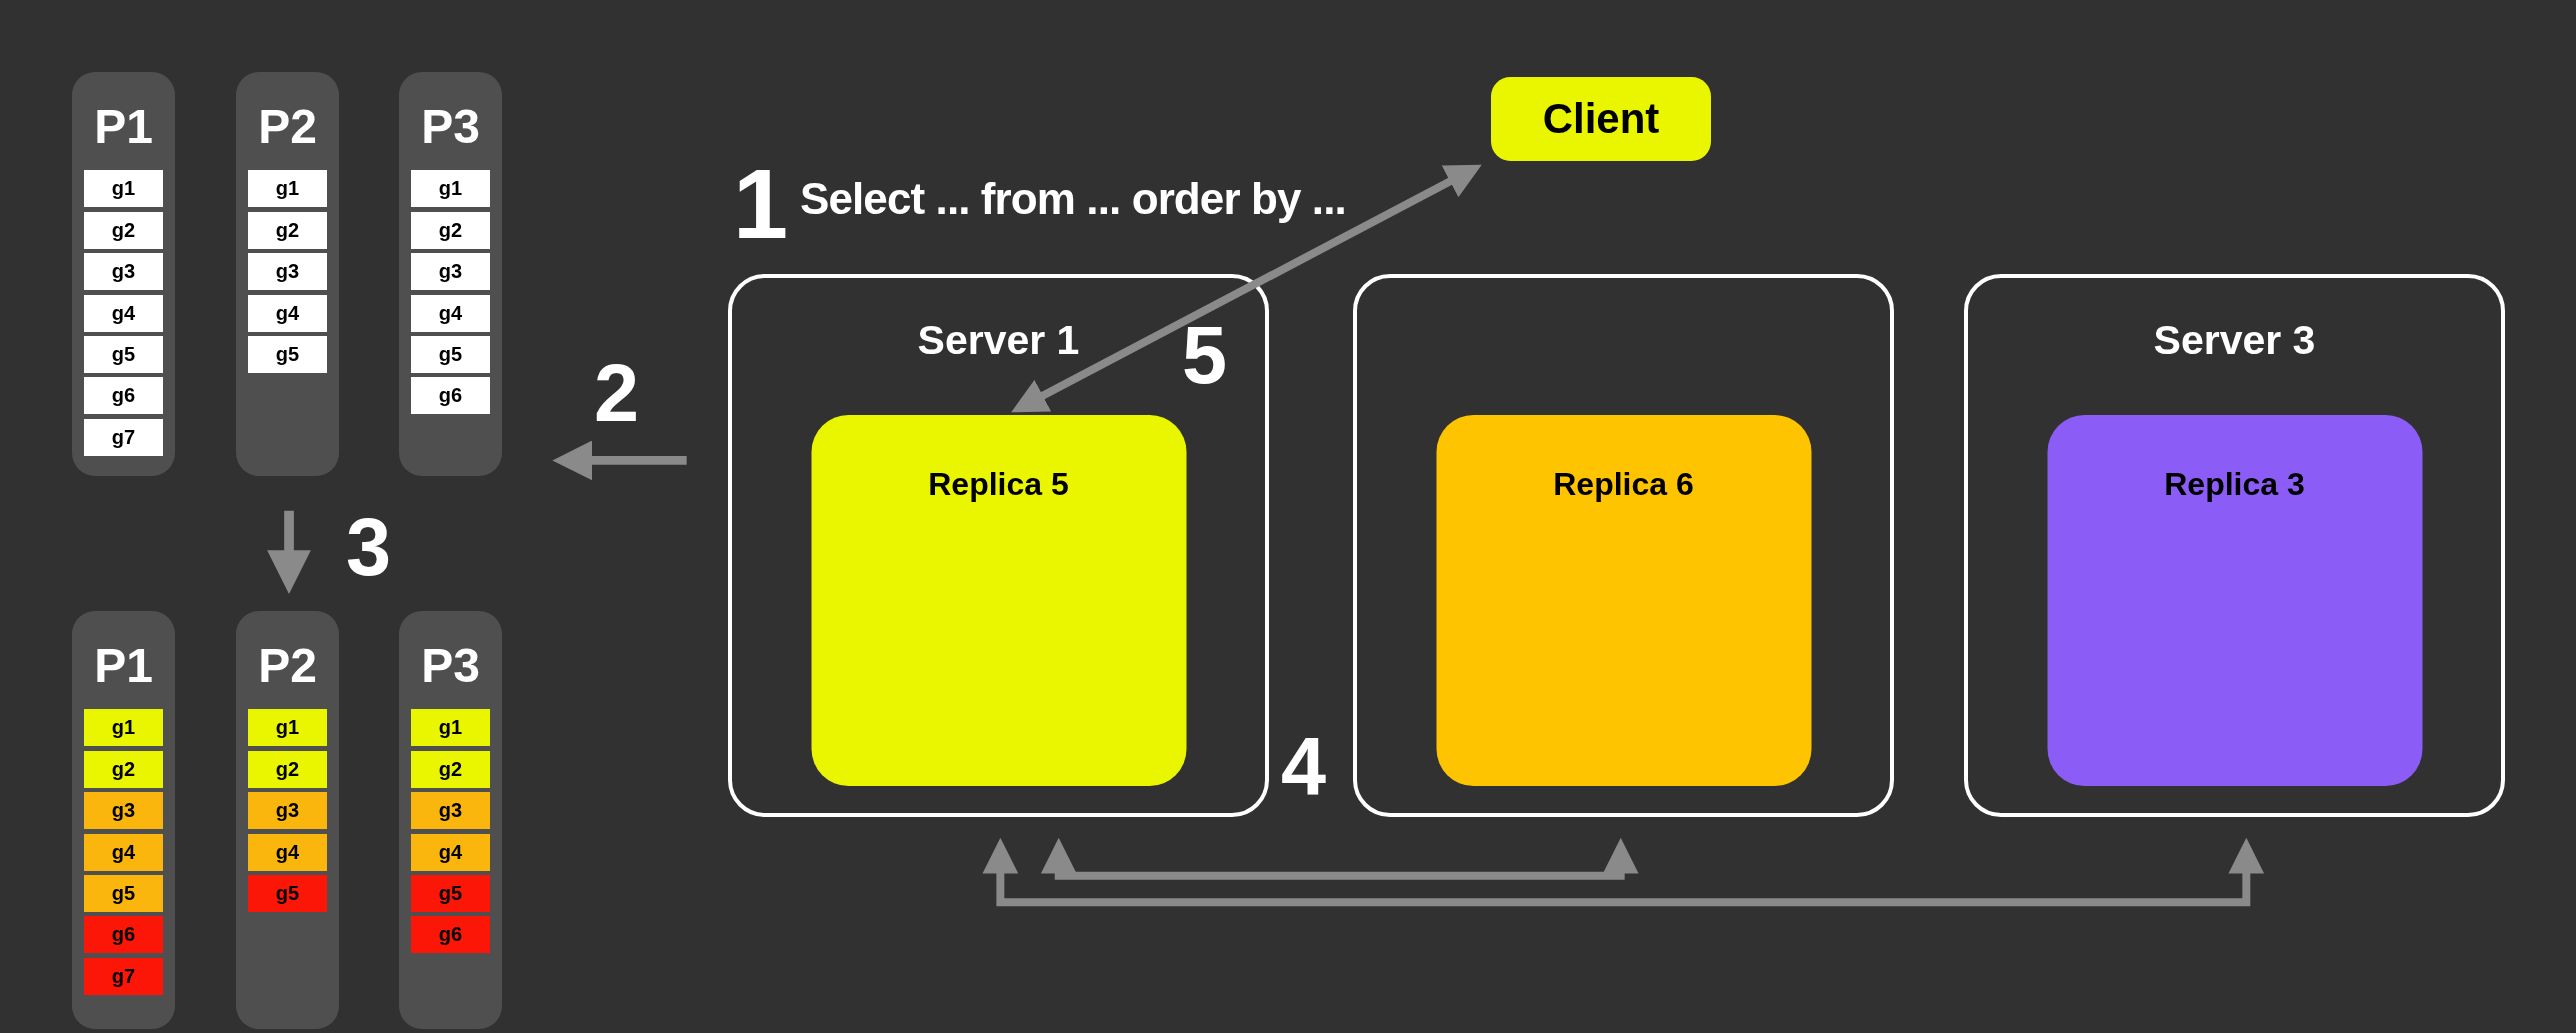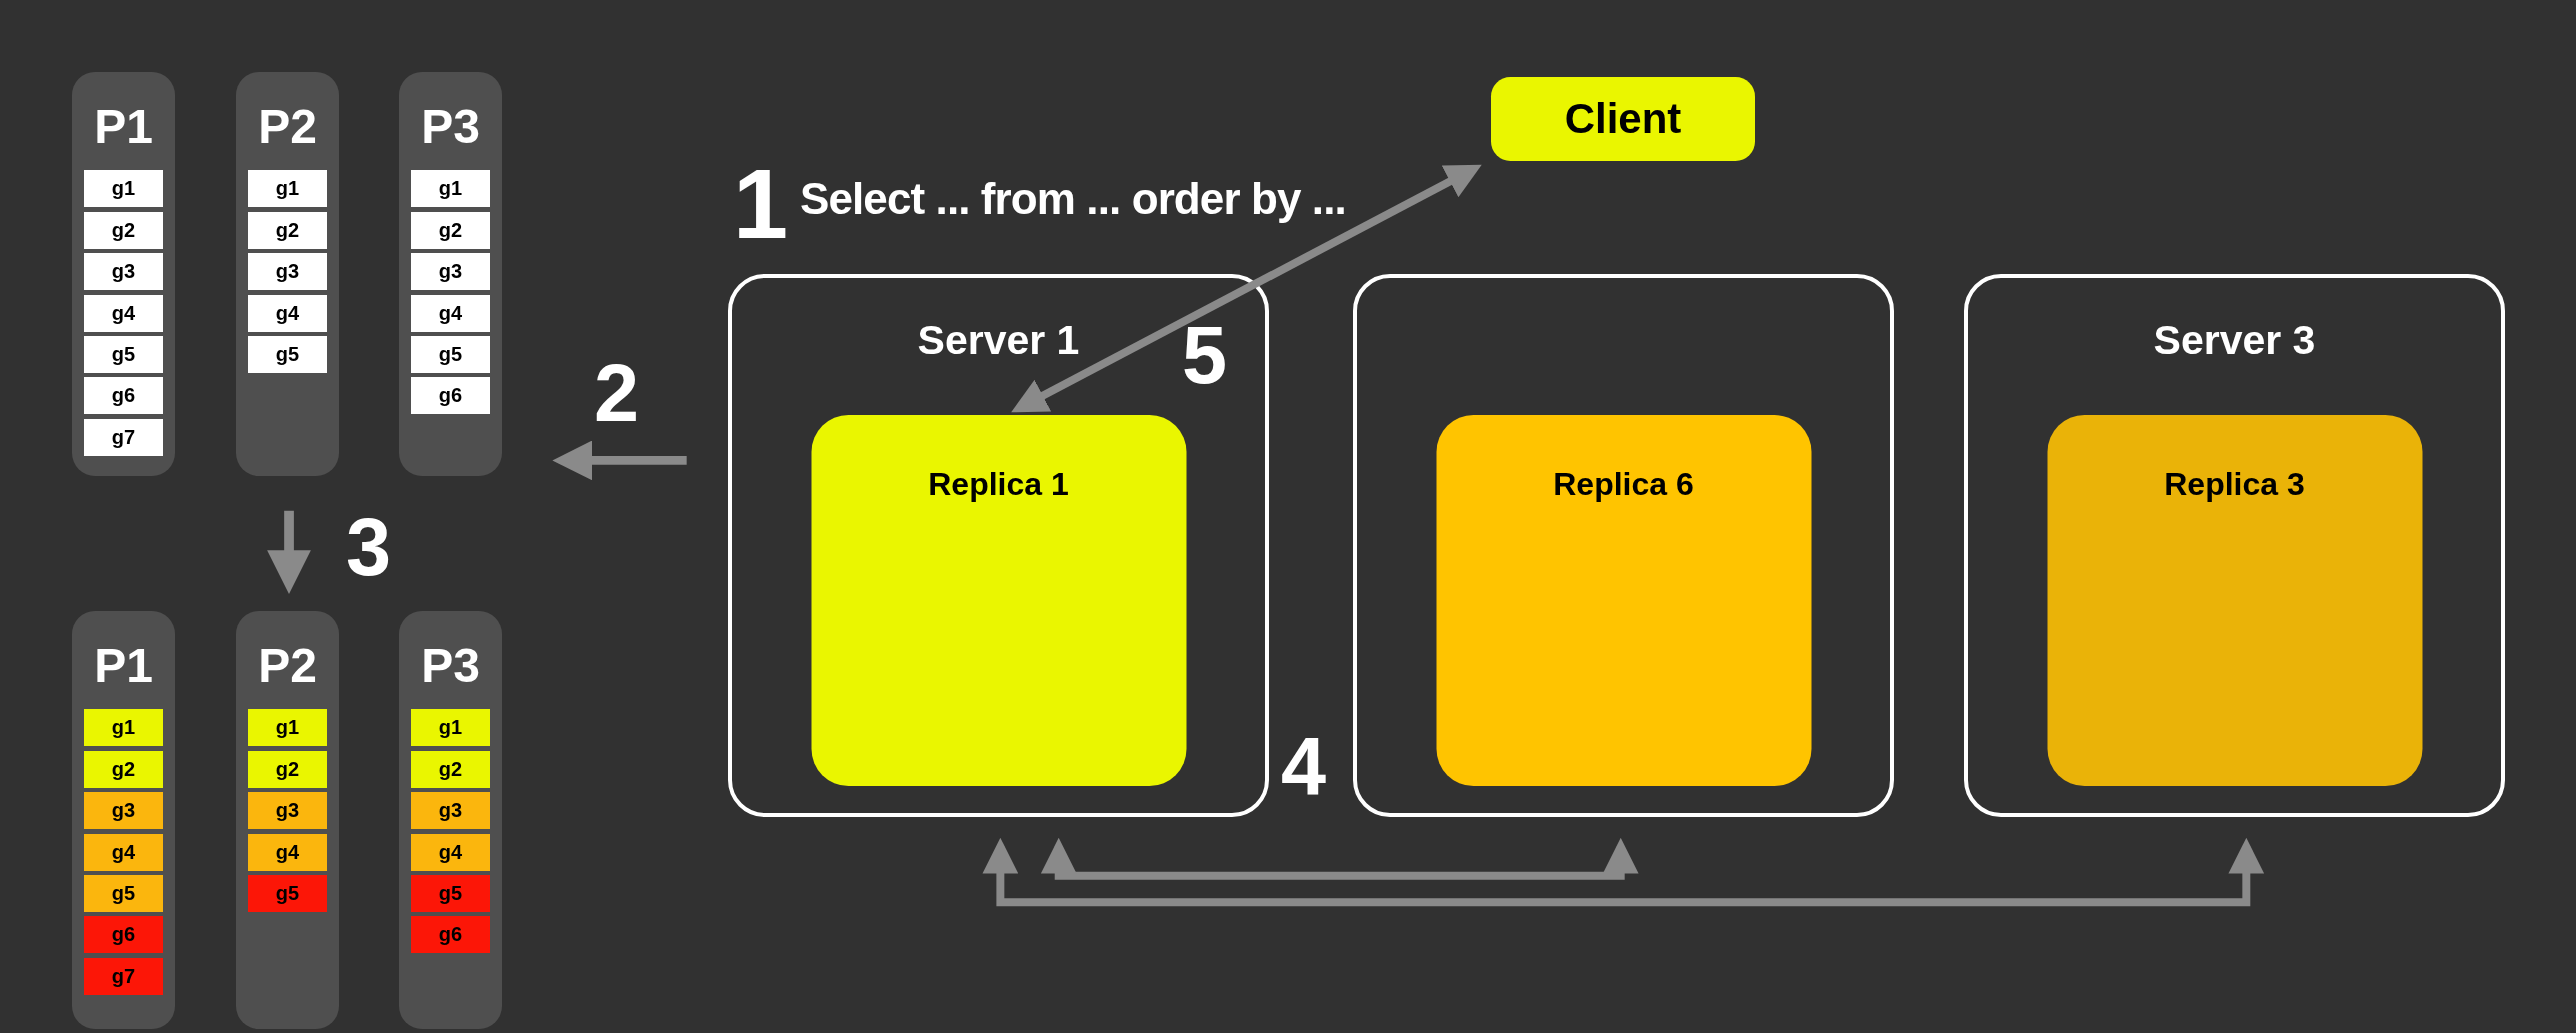--- a/index.html
+++ b/index.html
@@ -23,21 +23,21 @@
     border:4.4px solid #FFFFFF;border-radius:37px;box-sizing:border-box;
   }
   .server-title{margin-top:39px;text-align:center;font-size:41px;color:#FFFFFF;}
   .replica{
     position:absolute;left:50%;transform:translateX(-50%);top:137px;
     width:375px;height:371px;border-radius:37px;background:#EAF600;
   }
   .replica-label{margin-top:51px;text-align:center;font-size:32px;color:#000;}
   
   .client{
-    position:absolute;left:1491px;top:77px;width:264px;height:84px;
+    position:absolute;left:1491px;top:77px;width:220px;height:84px;
     border-radius:19.4px;background:#EAF600;color:#000;
     font-size:42px;line-height:84px;text-align:center;
   }
   
   .num{position:absolute;color:#FFFFFF;font-size:81px;line-height:1;}
   .num-1{left:733px;top:154px;font-size:99px;}
   .num-2{left:594px;top:353px;}
   .num-3{left:346px;top:507px;}
   .num-4{left:1281px;top:726px;}
   .num-5{left:1182px;top:315px;}
@@ -122,33 +122,33 @@
       <div class="cell" style="background: rgb(252, 22, 7);">g5</div>
       <div class="cell" style="background: rgb(252, 22, 7);">g6</div>
     </div>
   </div>
 
   <div class="client" style="background: rgb(234, 246, 0);">Client</div>
 
   <div class="server" style="left:728px">
     <div class="server-title">Server 1</div>
     <div class="replica" style="background: rgb(234, 246, 0);">
-      <div class="replica-label">Replica 1</div>
+      <div class="replica-label">Replica 5</div>
     </div>
   </div>
 
   <div class="server" style="left:1353px">
     <div class="replica" style="background: rgb(255, 196, 0);">
       <div class="replica-label">Replica 6</div>
     </div>
   </div>
 
   <div class="server" style="left:1964px">
     <div class="server-title">Server 3</div>
-    <div class="replica" style="background: #eab308;">
+    <div class="replica" style="background: #8b5cf6;">
       <div class="replica-label">Replica 3</div>
     </div>
   </div>
 
   <div class="num num-1">1</div>
   <div class="query-text">Select ... from ... order by ...</div>
   <div class="num num-2">2</div>
   <div class="num num-3">3</div>
   <div class="num num-4">4</div>
   <div class="num num-5">5</div>

